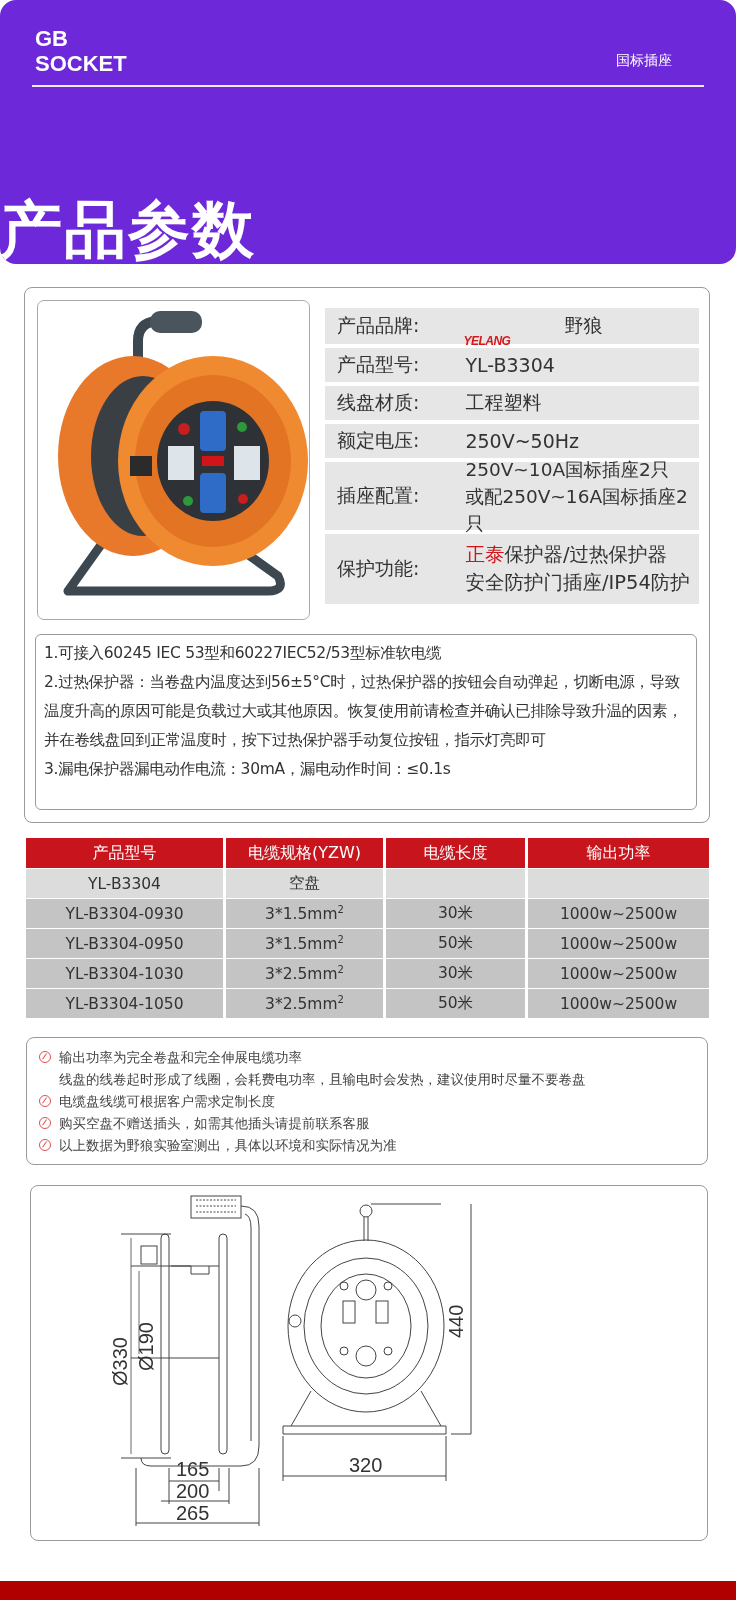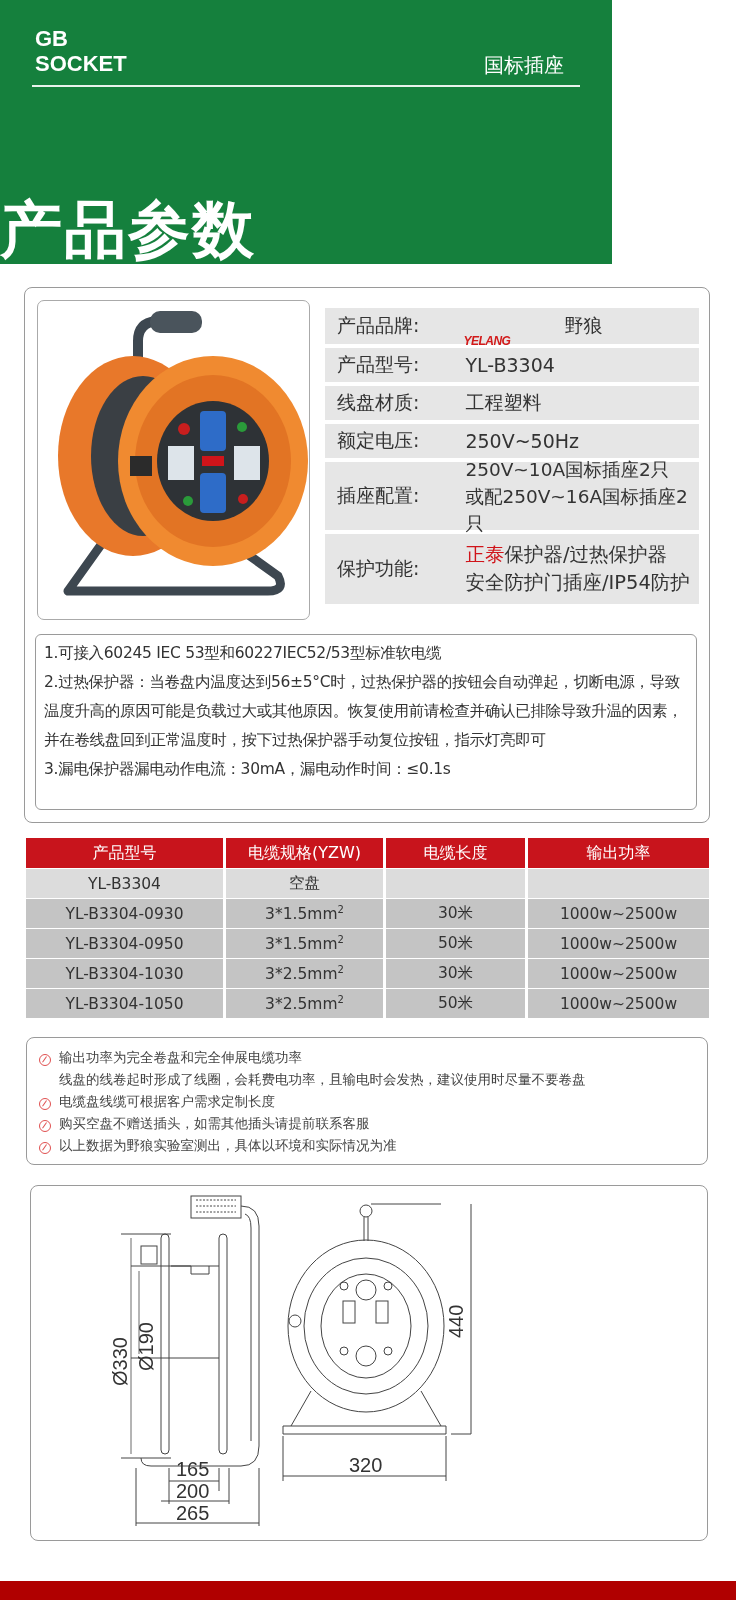--- a/index.html
+++ b/index.html
@@ -1,19 +1,19 @@
 <!DOCTYPE html>
 <html><head>
 <meta charset="utf-8">
 <style>
   * { box-sizing: border-box; margin: 0; padding: 0; }
   body { width: 736px; height: 1600px; background: #fff; font-family: "DejaVu Sans", "Liberation Sans", sans-serif; color: #333; position: relative; overflow: hidden; }
-  .hero { position: absolute; left: 0; top: 0; width: 612px; height: 264px; background: #15803d; }
+  .hero { position: absolute; left: 0; top: 0; width: 736px; height: 264px; background: #6d28d9; border-radius: 16px; }
   .hero .gb { position: absolute; left: 35px; top: 26px; color: #fff; font-family: "Liberation Sans", sans-serif; font-weight: bold; font-size: 22px; line-height: 25px; }
-  .hero .tag { position: absolute; right: 48px; top: 52px; color: #fff; font-size: 20px; font-family: Liberation Serif, serif; }
+  .hero .tag { position: absolute; right: 64px; top: 52px; color: #fff; font-size: 14px; font-family: Liberation Serif, serif; }
   .hero .rule { position: absolute; left: 32px; right: 32px; top: 85px; height: 2px; background: #fff; opacity: .9; }
   .hero .title { position: absolute; left: 0; right: 0; top: 148px; text-align: left; color: #fff; font-size: 62px; font-weight: bold; letter-spacing: 2px; margin-top: 40px; }
 
   .card { position: absolute; border: 1.5px solid #9a9a9a; border-radius: 8px; background: #fff; }
   .spec-card { left: 24px; top: 287px; width: 686px; height: 536px; }
   .photo { position: absolute; left: 12px; top: 12px; width: 273px; height: 320px; border: 1.5px solid #aaa; border-radius: 7px; overflow: hidden; background: #fff; }
   .spec-rows { position: absolute; left: 300px; top: 20px; width: 374px; }
   .spec-row { background: #e6e6e6; margin-bottom: 4px; display: flex; align-items: center; padding-left: 12px; font-size: 19px; color: #333; gap: 44px; }
   .spec-row .k { white-space: nowrap; }
   .spec-row .v { margin-left: 2px; }
@@ -25,21 +25,21 @@
 
   .tbl { position: absolute; left: 26px; top: 838px; width: 683px; border-collapse: separate; border-spacing: 0; }
   .tbl th { background: #c8141c; color: #fff; font-weight: normal; font-size: 16px; height: 30px; border-right: 3px solid #fff; }
   .tbl td { text-align: center; font-size: 15.5px; color: #333; height: 30px; border-right: 3px solid #fff; border-top: 1px solid #fff; }
   .tbl th:last-child, .tbl td:last-child { border-right: none; }
   .tbl tr.r0 td { background: #dcdcdc; }
   .tbl tr.rx td { background: #c4c4c4; }
   sup { font-size: 10px; }
 
   .tips { left: 26px; top: 1037px; width: 682px; height: 128px; padding: 8px 0 0 12px; font-size: 13.5px; color: #444; line-height: 22px; }
-  .tip { display: flex; align-items: center; }
+  .tip { display: flex; align-items: flex-start; }
   .tip .ic { width: 12px; height: 12px; border: 1.3px solid #e05050; border-radius: 50%; margin: 5px 8px 0 0; position: relative; flex: none; }
   .tip .ic::after { content: ""; position: absolute; left: 4px; top: 1px; width: 1.3px; height: 7px; background: #e05050; transform: rotate(35deg); }
   .tip.cont { padding-left: 20px; }
 
   .diagram { left: 30px; top: 1185px; width: 678px; height: 356px; }
   .footer-bar { position: absolute; left: 0; top: 1581px; width: 736px; height: 19px; background: #b00000; }
 </style>
 </head>
 <body>
 

